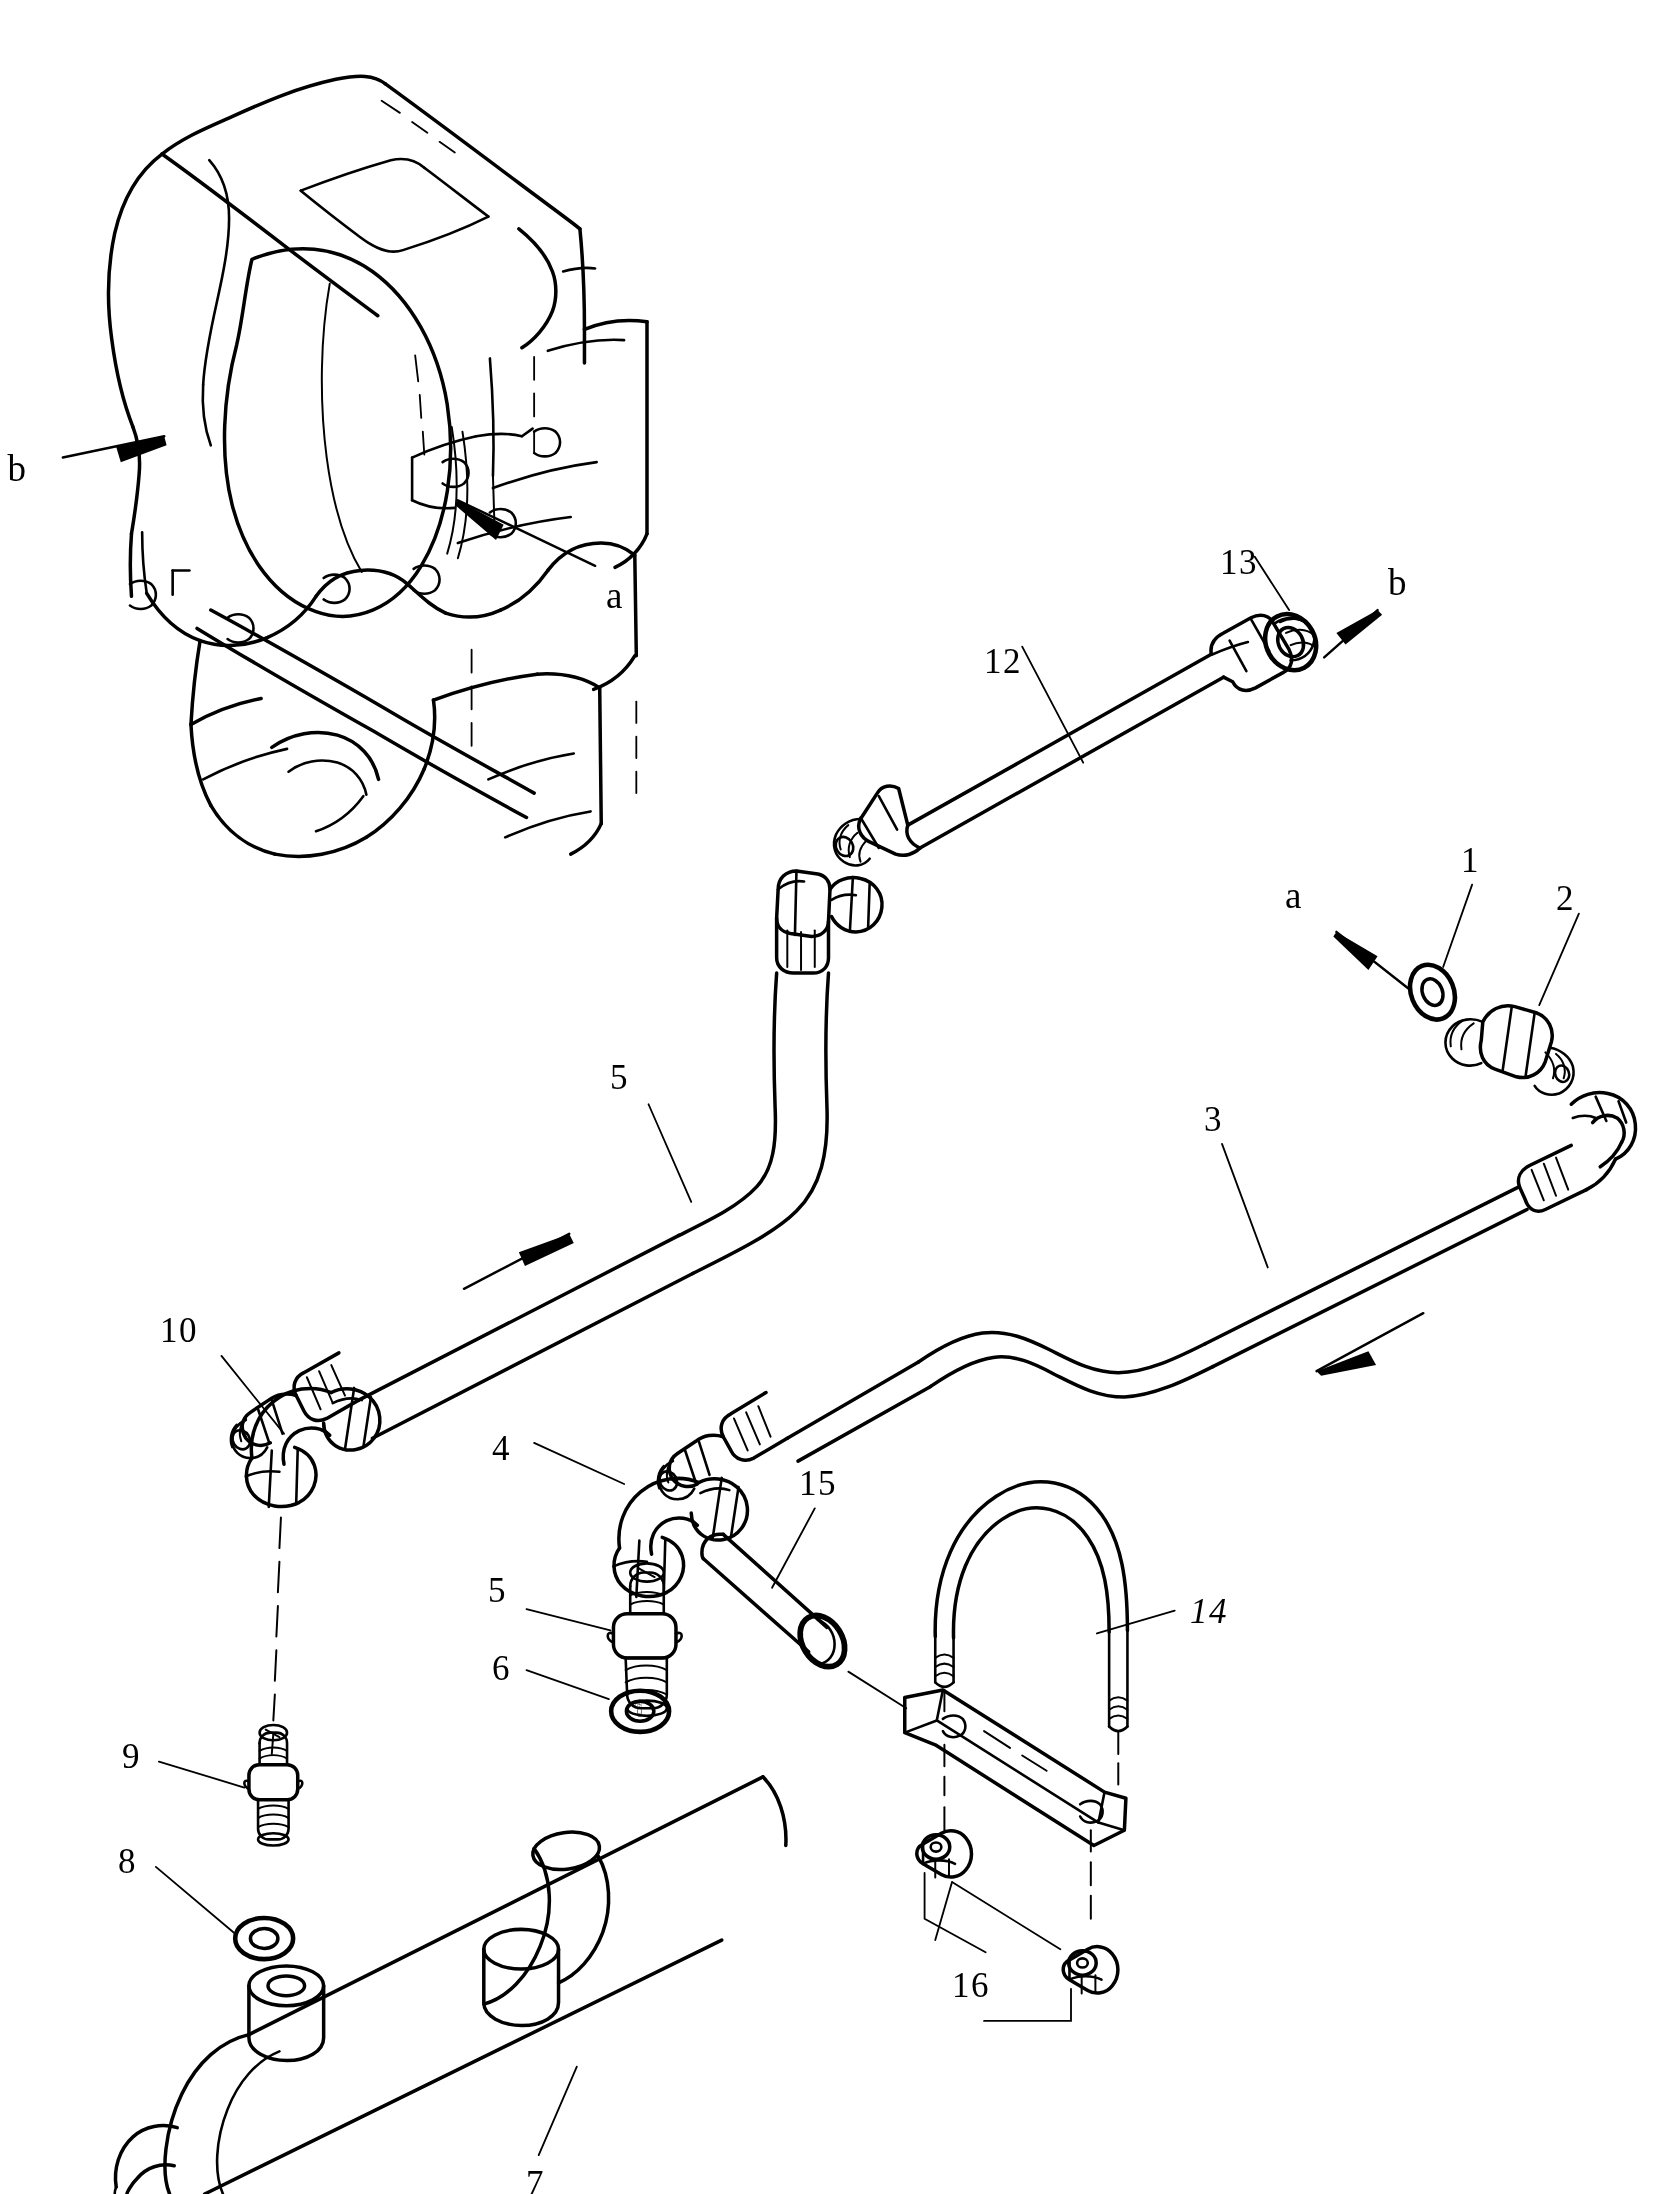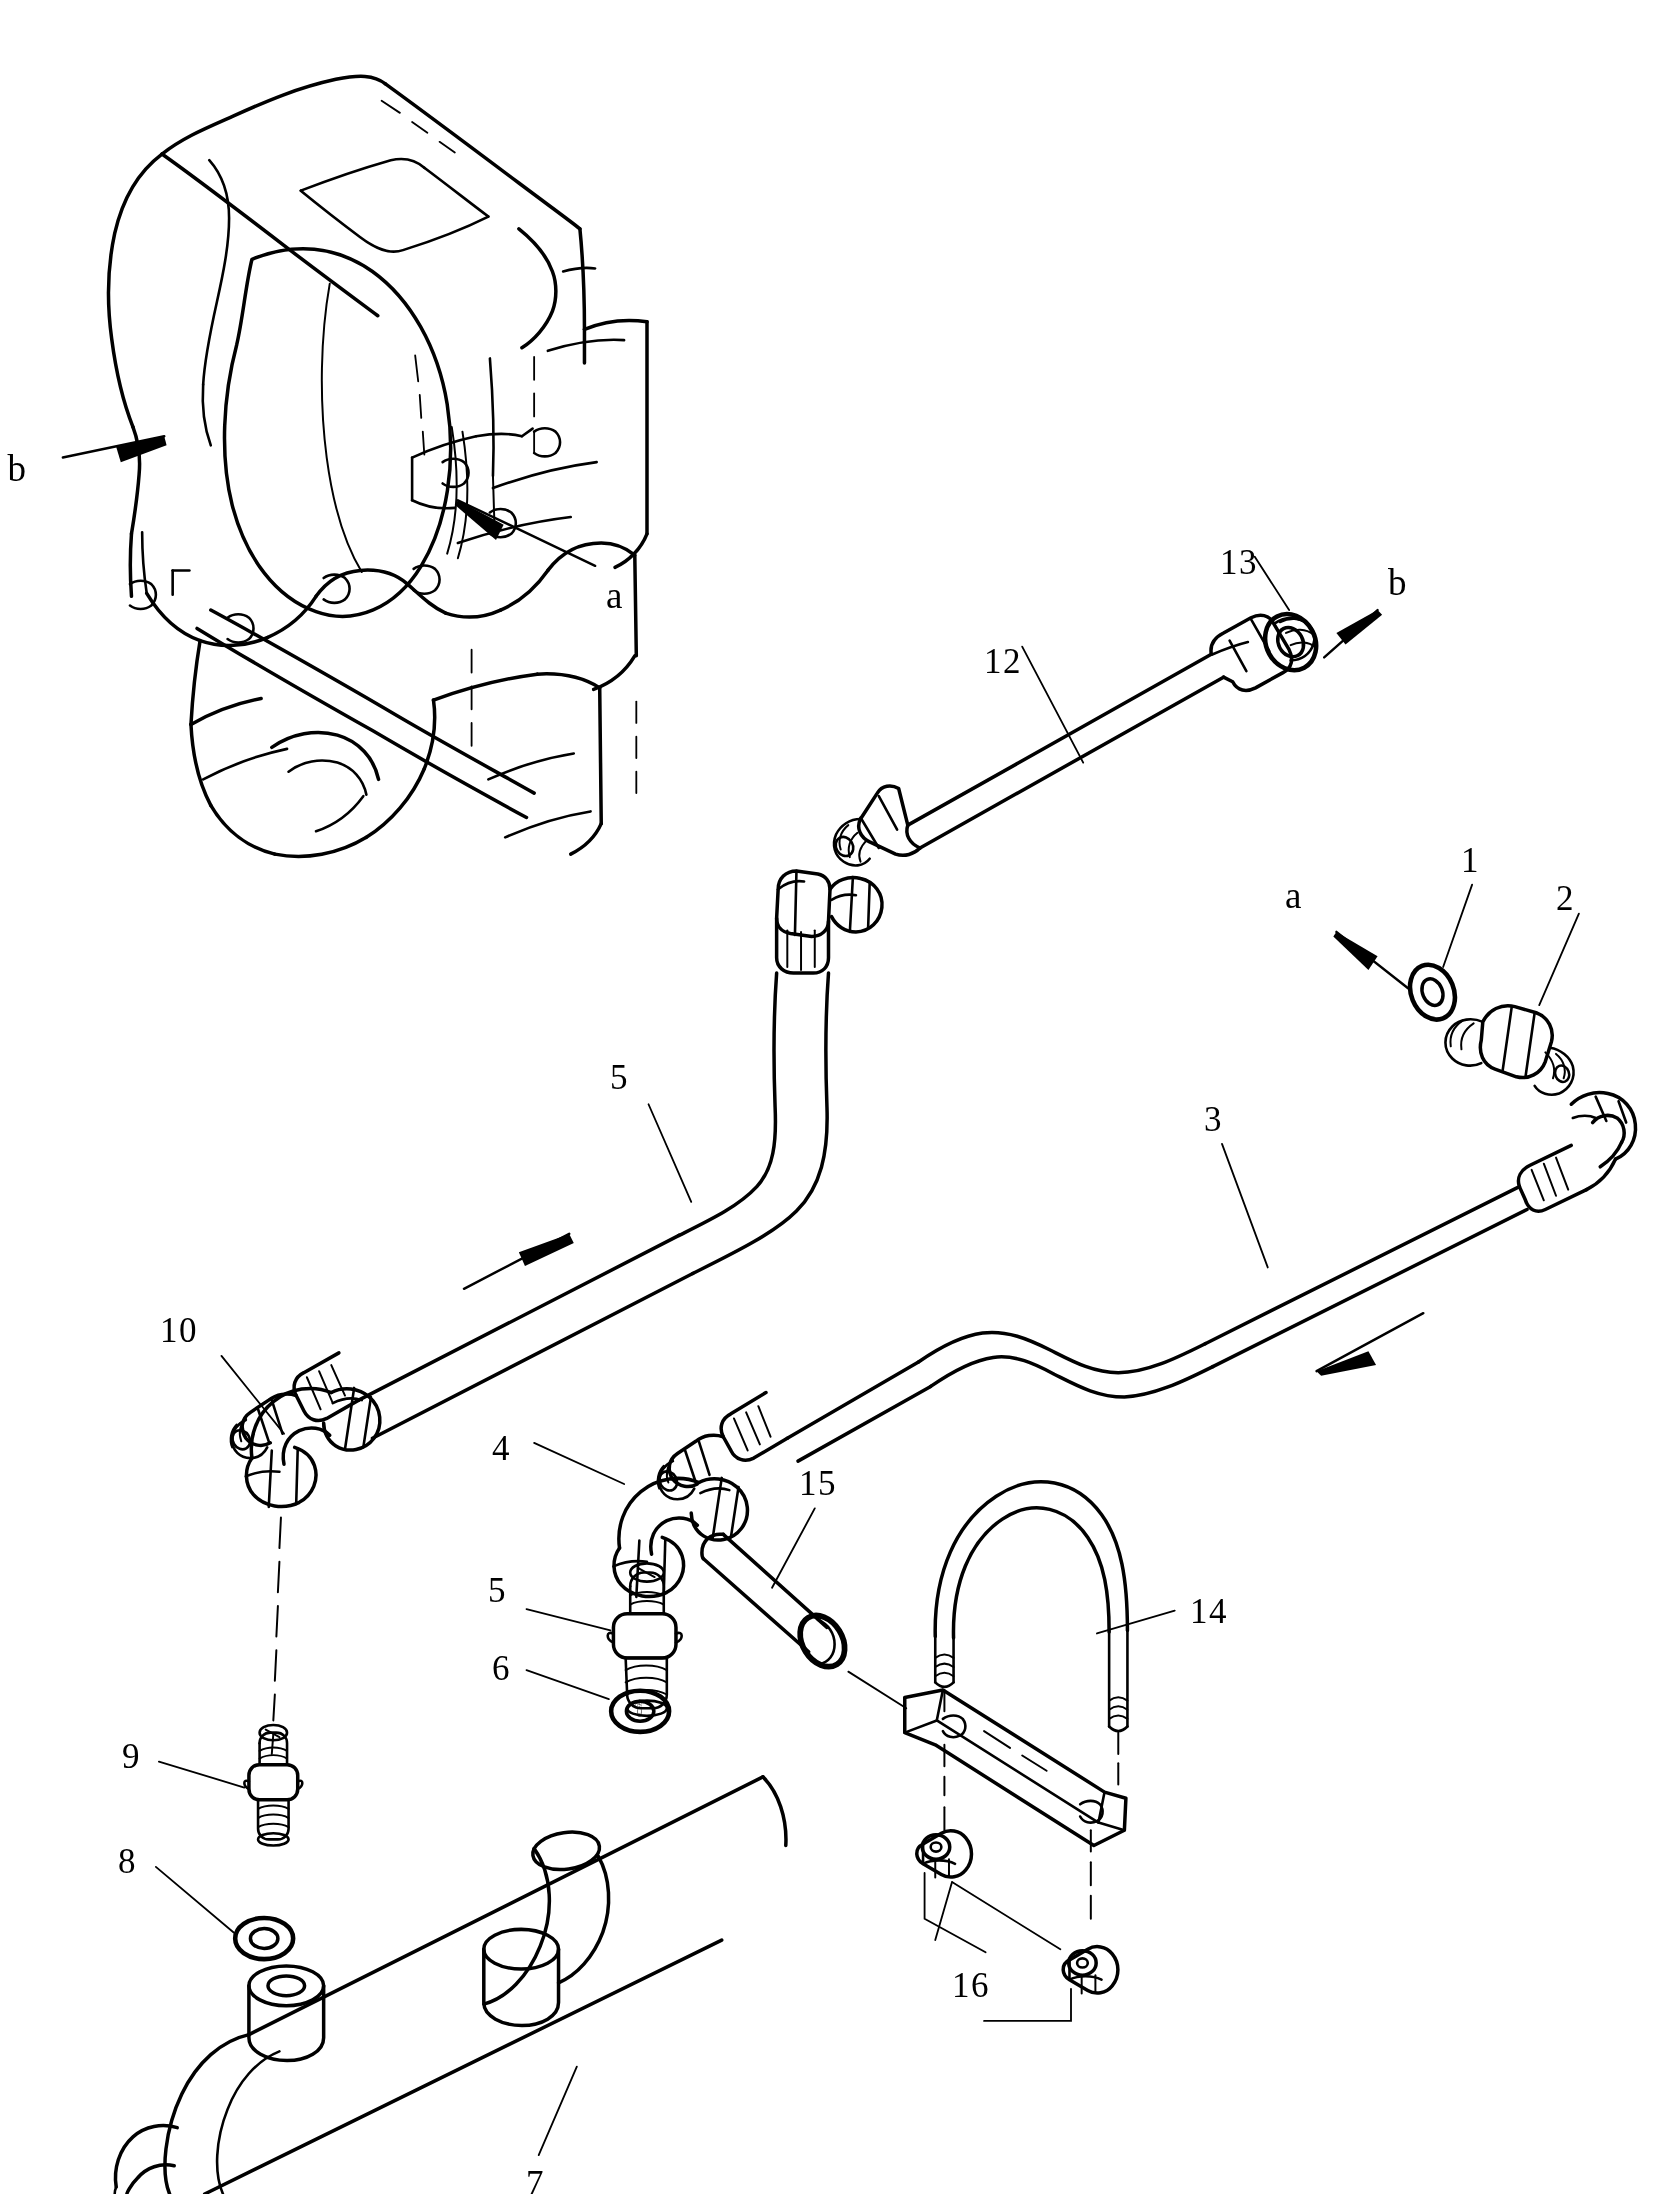--- a/index.html
+++ b/index.html
@@ -615,21 +615,21 @@
     <div class="callout" style="left:1204px; top:1102px;">3</div>
 
     <div class="callout" style="left:160px; top:1313px;text-align:right;">10</div>
 
     <div class="callout" style="left:492px; top:1431px;">4</div>
 
     <div class="callout" style="left:799px; top:1466px;">15</div>
 
     <div class="callout" style="left:488px; top:1573px;">5</div>
 
-    <div class="callout" style="left:1190px; top:1594px;">14</div>
+    <div class="callout" style="left:1190px; top:1594px;font-style:italic;">14</div>
 
     <div class="callout" style="left:492px; top:1651px;">6</div>
 
     <div class="callout" style="left:122px; top:1739px;">9</div>
 
     <div class="callout" style="left:118px; top:1844px;">8</div>
 
     <div class="callout" style="left:952px; top:1968px;">16</div>
 
     <div class="callout" style="left:526px; top:2166px;">7</div>

